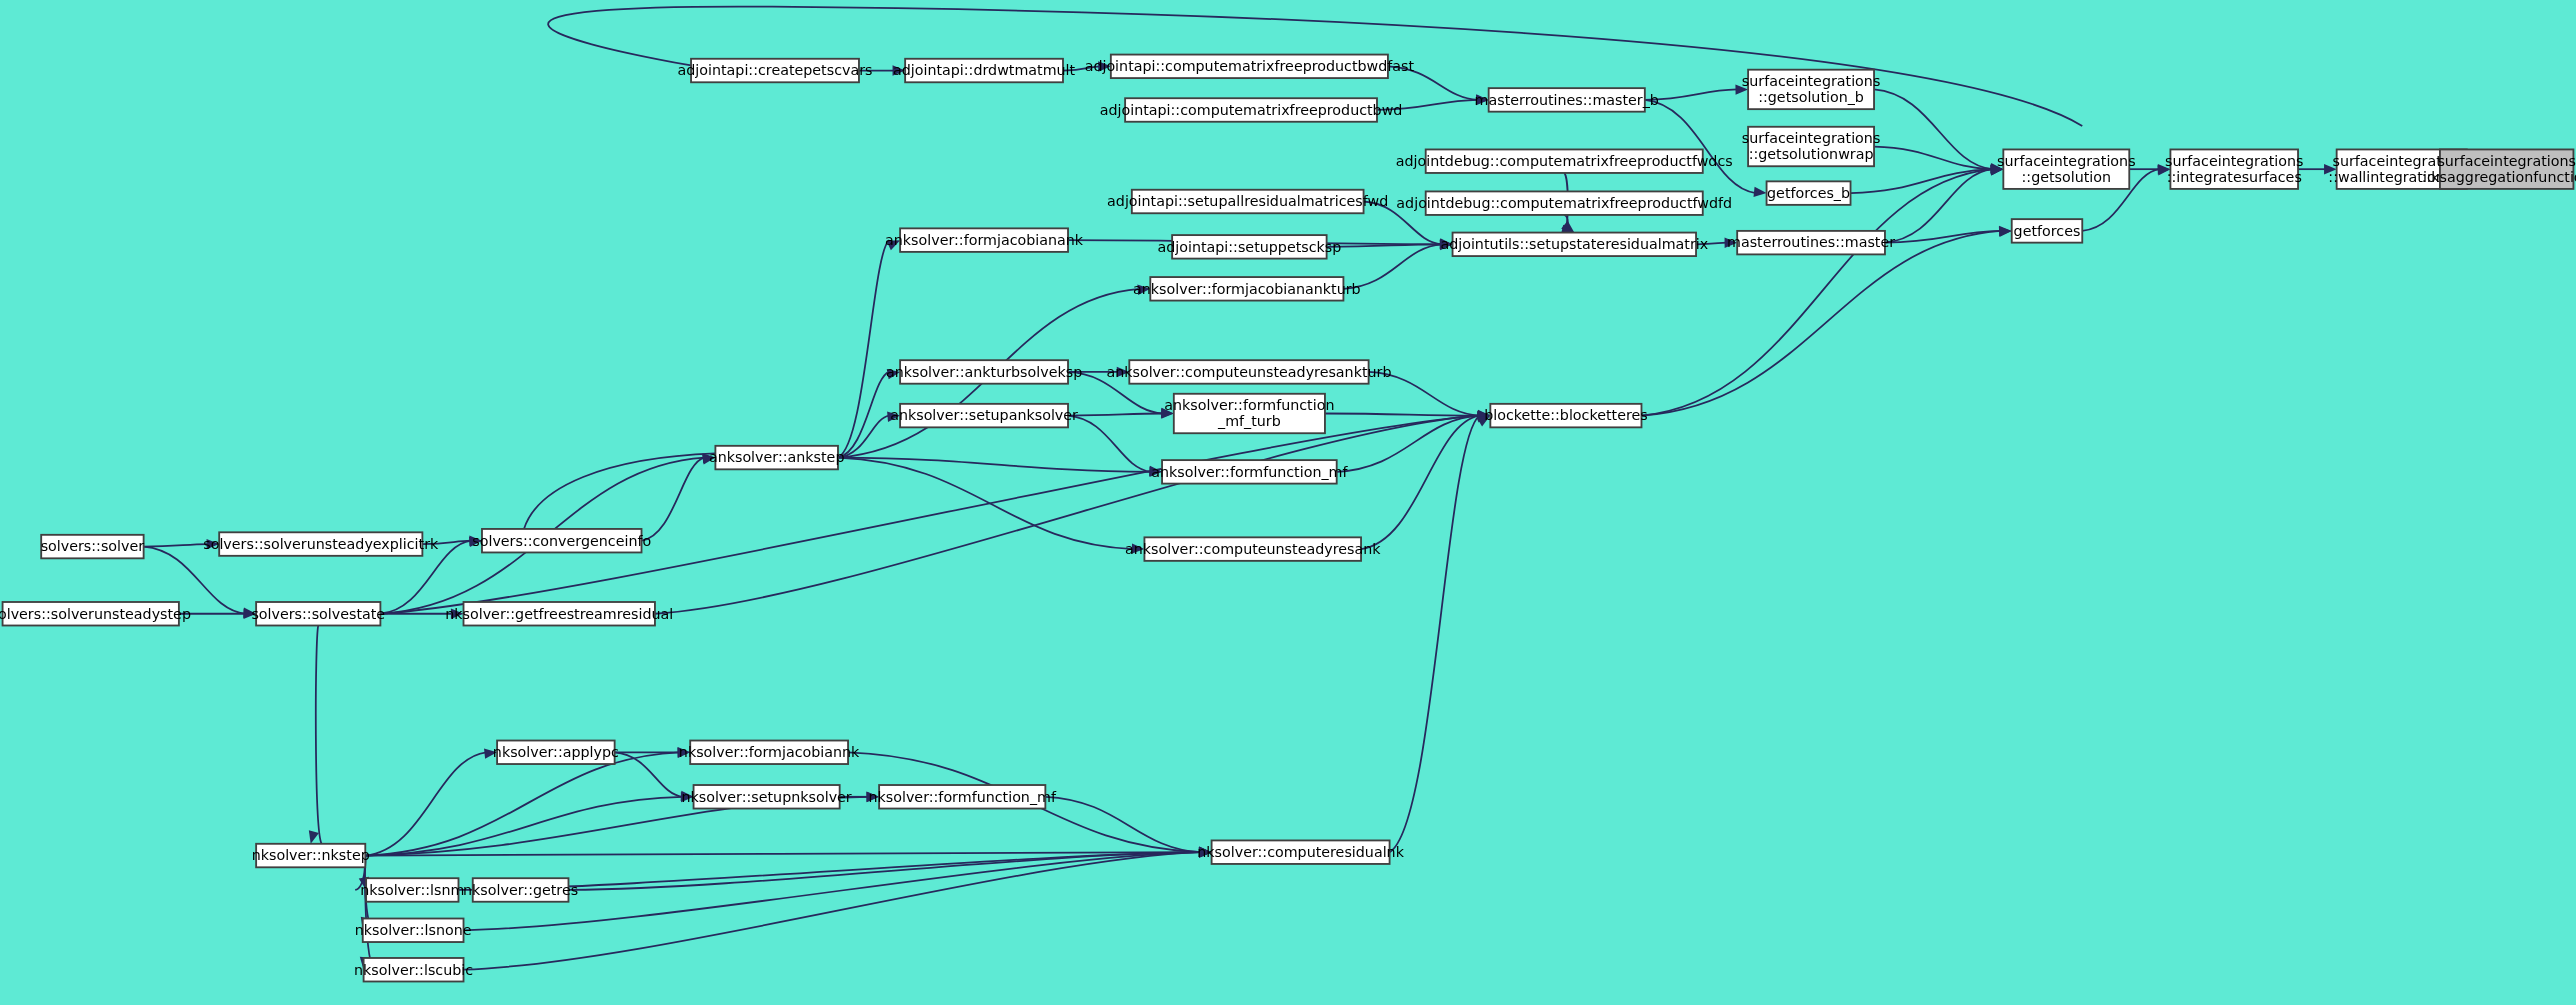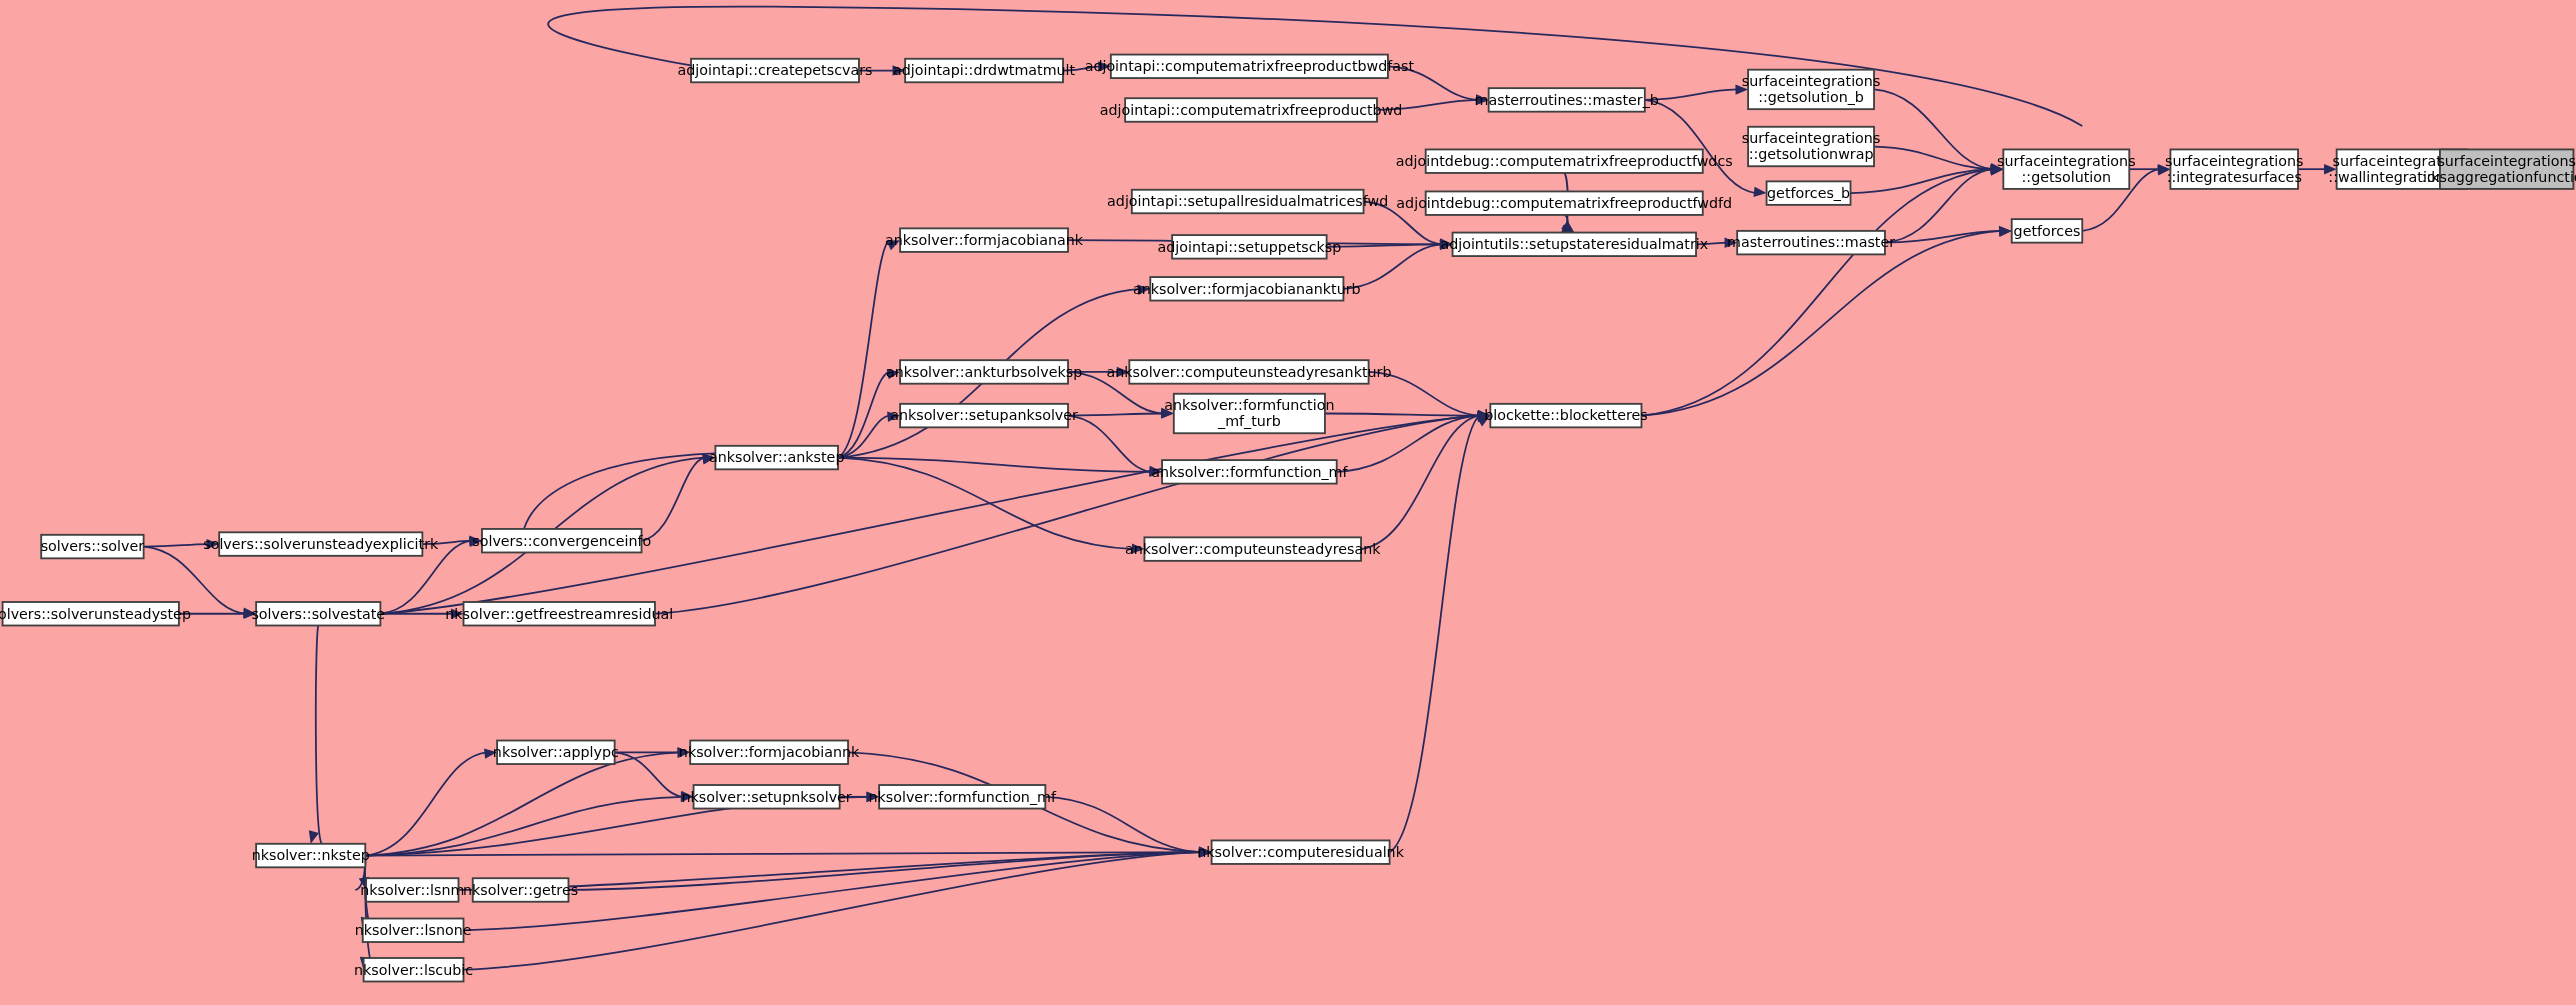--- a/index.html
+++ b/index.html
@@ -4,21 +4,21 @@
 <style>
   html, body {
     margin: 0;
     padding: 0;
     background: #ffffff;
   }
   #graph-root {
     position: relative;
     width: 2576px;
     height: 1005px;
-    background: #fca5a5;
+    background: #5eead4;
     font-family: "DejaVu Sans", "Liberation Sans", sans-serif;
     overflow: hidden;
   }
   svg#graph-svg {
     position: absolute;
     left: 0; top: 0;
     width: 2576px;
     height: 1005px;
   }
   .node-box {

